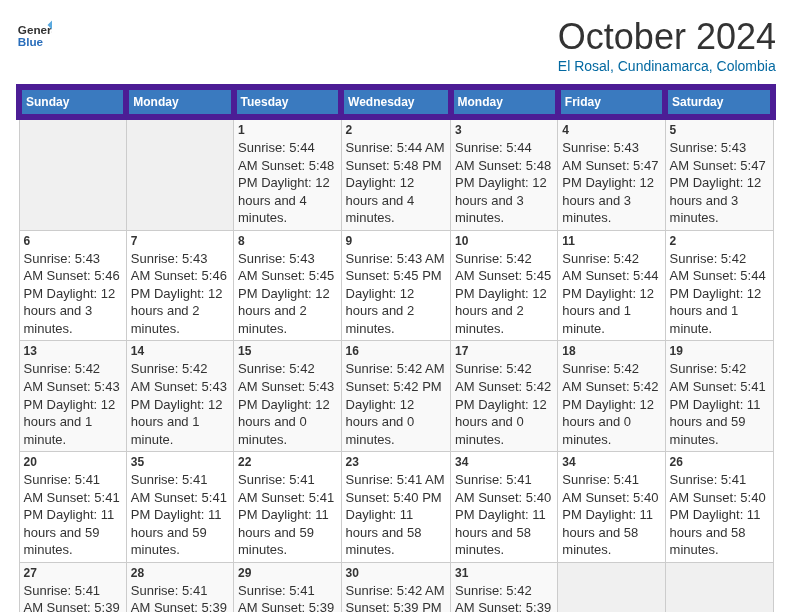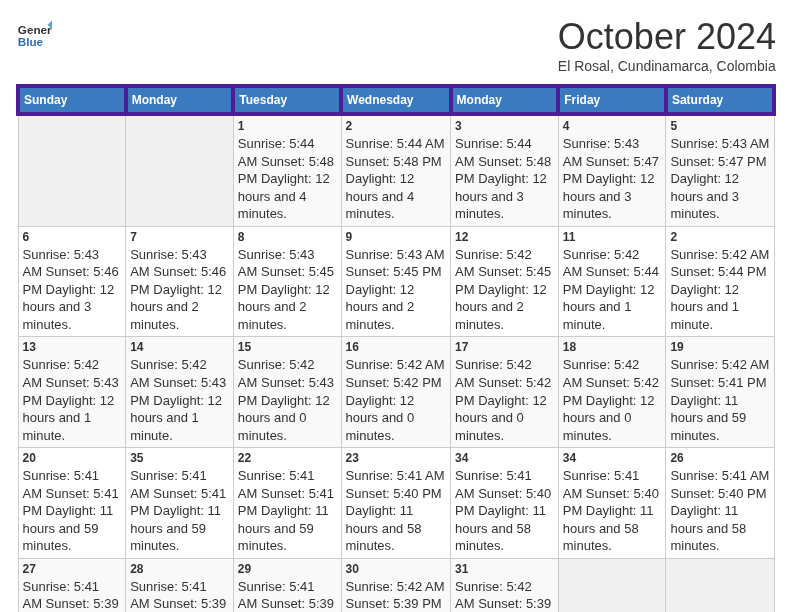--- a/index.html
+++ b/index.html
@@ -28,33 +28,33 @@
     .title-area {
       text-align: left;
     }
     .month-title {
       font-size: 36px;
       color: #333;
       font-weight: normal;
     }
     .subtitle {
       font-size: 14px;
-      color: #404040;
+      color: #0369a1;
     }
     .calendar {
       width: 100%;
       border-collapse: collapse;
     }
     .calendar thead tr th {
       background-color: #3a7abf;
       color: #fff;
       font-size: 12px;
       font-weight: bold;
       padding: 5px 4px;
-      border: 4px solid #4c1d95;
+      border: 6px solid #4c1d95;
       text-align: left;
     }
     .calendar tbody tr td {
       border: 1px solid #ccc;
       vertical-align: top;
       padding: 3px 4px;
       font-size: 10px;
       color: #333;
       width: 113px;
       min-height: 80px;
@@ -161,21 +161,21 @@
 Sunset: 5:45 PM
 Daylight: 12 hours and 2 minutes.</div>
         </td>
         <td>
           <div class="cell-day">9</div>
           <div class="cell-info">Sunrise: 5:43 AM
 Sunset: 5:45 PM
 Daylight: 12 hours and 2 minutes.</div>
         </td>
         <td>
-          <div class="cell-day">12</div>
+          <div class="cell-day">10</div>
           <div class="cell-info">Sunrise: 5:42 AM
 Sunset: 5:45 PM
 Daylight: 12 hours and 2 minutes.</div>
         </td>
         <td>
           <div class="cell-day">11</div>
           <div class="cell-info">Sunrise: 5:42 AM
 Sunset: 5:44 PM
 Daylight: 12 hours and 1 minute.</div>
         </td>

